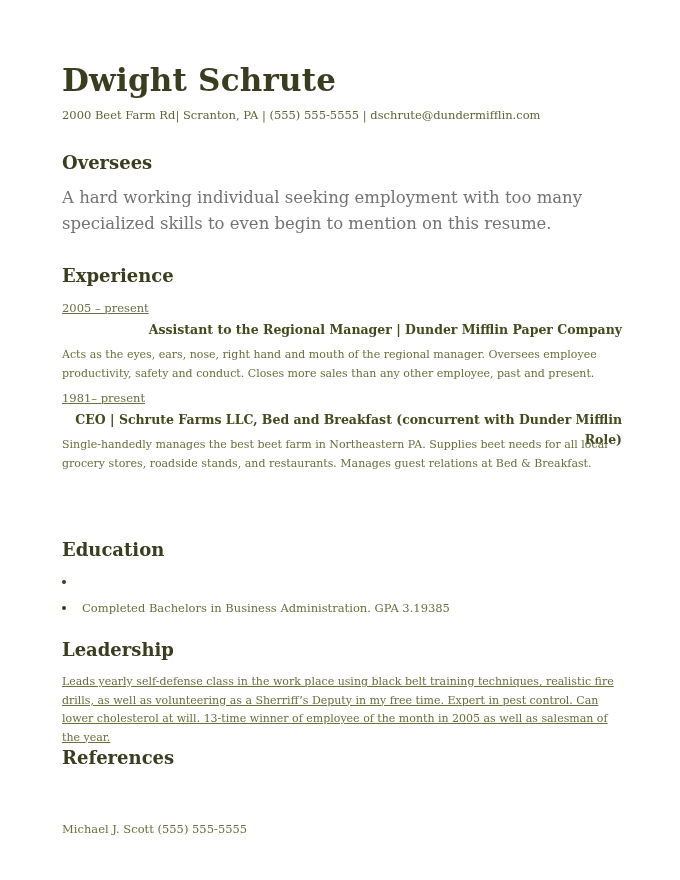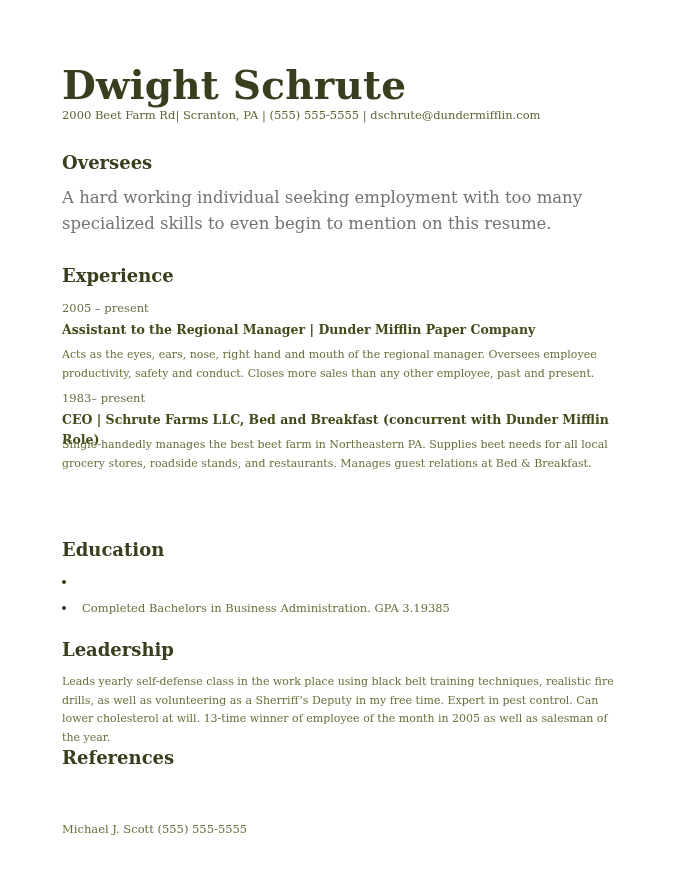--- a/index.html
+++ b/index.html
@@ -1,23 +1,23 @@
 <!DOCTYPE html>
 <html><head>
 <meta charset="utf-8">
 <style>
   html, body { margin: 0; padding: 0; background: #ffffff; }
   body { width: 680px; height: 880px; position: relative; overflow: hidden; font-family: "DejaVu Serif", "Liberation Serif", serif; }
   .page { position: absolute; left: 62px; top: 0; width: 560px; }
-  .name { position: absolute; top: 62px; left: 0; font-size: 39px; font-weight: bold; color: #3a3d1e; letter-spacing: 0.2px; white-space: nowrap; }
+  .name { position: absolute; top: 62px; left: 0; font-size: 31px; font-weight: bold; color: #3a3d1e; letter-spacing: 0.2px; white-space: nowrap; }
   .contact { position: absolute; top: 108px; left: 0; font-size: 11.5px; color: #5d6334; white-space: nowrap; }
   .h2 { position: absolute; left: 0; font-size: 18px; font-weight: bold; color: #3a3d1e; white-space: nowrap; }
   .objective { position: absolute; top: 185px; left: 0; width: 540px; font-size: 16.5px; line-height: 26px; color: #737373; }
-  .date { position: absolute; left: 0; font-size: 11.5px; color: #6a6f45; white-space: nowrap; }
-  .role { position: absolute; left: 0; width: 560px; font-size: 12.5px; line-height: 20px; font-weight: bold; color: #444a1c; }
+  .date { position: absolute; left: 0; font-size: 11.5px; color: #6a6f45; white-space: nowrap; text-decoration: underline; }
+  .role { position: absolute; left: 0; width: 560px; font-size: 12.5px; line-height: 20px; font-weight: bold; color: #444a1c; text-align: right; }
   .desc { position: absolute; left: 0; width: 560px; font-size: 11px; line-height: 18.5px; color: #6a6f3c; }
   .bullets { position: absolute; left: 0; top: 573px; margin: 0; padding: 0; list-style: none; }
   .bullets li { position: relative; padding-left: 20px; font-size: 11.5px; color: #6a6f3c; height: 26px; line-height: 18px; white-space: nowrap; }
   .bullets li .dot { position: absolute; left: 0; top: 7px; width: 4px; height: 4px; border-radius: 50%; background: #3a3d1e; }
   .ref { position: absolute; top: 822px; left: 0; font-size: 11.5px; color: #6a6f3c; white-space: nowrap; }
 </style>
 </head>
 <body>
 
 <div class="page">
@@ -29,29 +29,29 @@
 
   <div class="h2" style="top:265px">Experience</div>
 
   <div>
     <div class="date" style="top:301px">2005 – present</div>
     <div class="role" style="top:320px">Assistant to the Regional Manager | Dunder Mifflin Paper Company</div>
     <div class="desc" style="top:346px">Acts as the eyes, ears, nose, right hand and mouth of the regional manager. Oversees employee productivity, safety and conduct. Closes more sales than any other employee, past and present.</div>
   </div>
 
   <div>
-    <div class="date" style="top:391px">1983– present</div>
+    <div class="date" style="top:391px">1981– present</div>
     <div class="role" style="top:410px">CEO | Schrute Farms LLC, Bed and Breakfast (concurrent with Dunder Mifflin Role)</div>
     <div class="desc" style="top:436px">Single-handedly manages the best beet farm in Northeastern PA. Supplies beet needs for all local grocery stores, roadside stands, and restaurants. Manages guest relations at Bed &amp; Breakfast.</div>
   </div>
 
   <div class="h2" style="top:539px">Education</div>
   <ul class="bullets">
     <li><span class="dot"></span></li>
     <li><span class="dot"></span><span>Completed Bachelors in Business Administration. GPA 3.19385</span></li>
   </ul>
 
   <div class="h2" style="top:639px">Leadership</div>
-  <div class="desc" style="top:673px; width:560px;">Leads yearly self-defense class in the work place using black belt training techniques, realistic fire drills, as well as volunteering as a Sherriff’s Deputy in my free time. Expert in pest control. Can lower cholesterol at will. 13-time winner of employee of the month in 2005 as well as salesman of the year.</div>
+  <div class="desc" style="top:673px; width:560px;text-decoration:underline;">Leads yearly self-defense class in the work place using black belt training techniques, realistic fire drills, as well as volunteering as a Sherriff’s Deputy in my free time. Expert in pest control. Can lower cholesterol at will. 13-time winner of employee of the month in 2005 as well as salesman of the year.</div>
 
   <div class="h2" style="top:747px">References</div>
   <div class="ref">Michael J. Scott (555) 555-5555</div>
 </div>
 
 </body></html>

